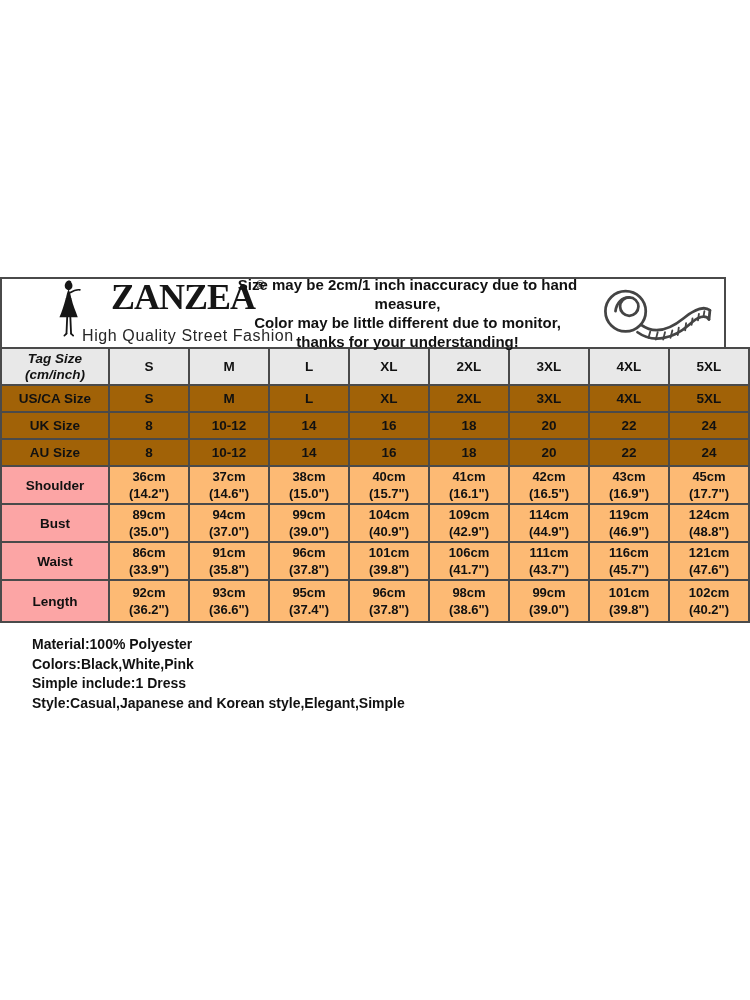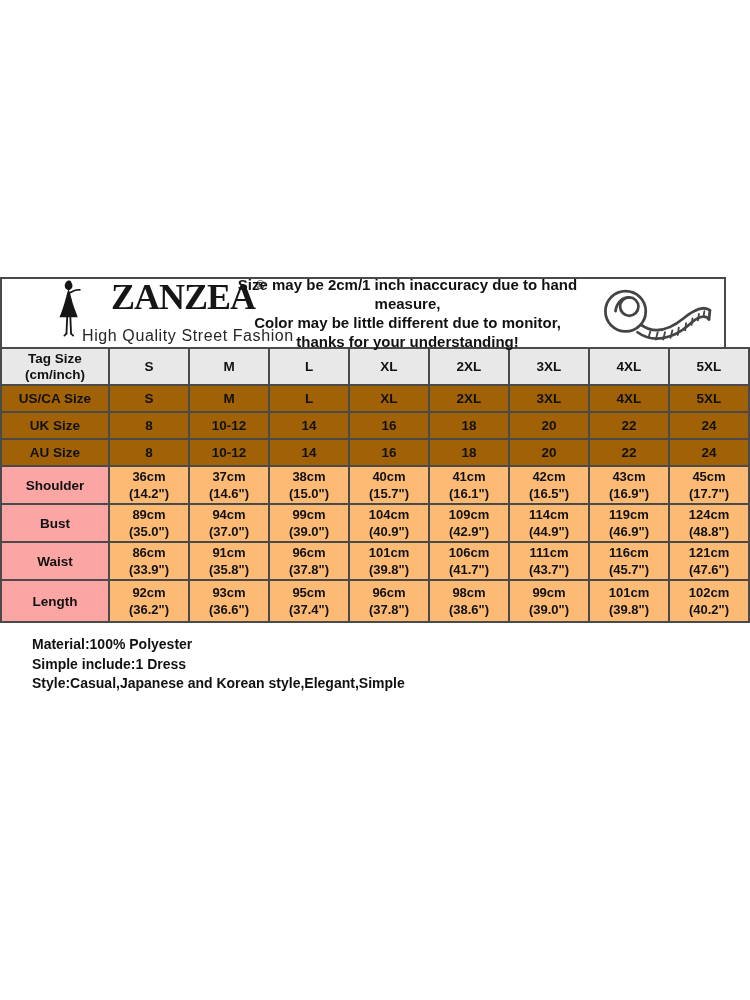--- a/index.html
+++ b/index.html
@@ -36,21 +36,21 @@
   table.size-table { width:750px; border-collapse:collapse; table-layout:fixed; }
   .size-table td {
     border:2px solid #4a4a4a; text-align:center; vertical-align:middle;
     font-weight:bold; font-size:13.5px; color:#111; padding:1px 2px;
   }
   .r-tag td { height:37px; background:#e8e8e8; }
   .r-sz td  { height:27px; background:#a16207; }
   .r-m td   { height:38px; background:#fdba74; }
   .r-len td { height:42px; }
   .r-m td.lab { background:#fca5a5; }
-  .ln { display:block; line-height:16px; }
+  .ln { display:block; line-height:16px;font-style:italic; }
   .mval span { display:block; font-size:13px; line-height:17px; }
 
   
   .details { margin-top:12px; padding-left:4px; }
   .details span { display:block; font-weight:bold; font-size:14px; line-height:19.5px; color:#111;margin-left:28px; }
 </style>
 </head>
 <body>
 
 <div class="page">
@@ -294,17 +294,18 @@
         <td class="mval">
             <span>102cm</span>
             <span>(40.2")</span>
           </td>
       </tr>
     </tbody>
   </table>
 
   <div class="details">
     <span>Material:100% Polyester</span>
+    <span>Colors:Black,White,Pink</span>
     <span>Simple include:1 Dress</span>
     <span>Style:Casual,Japanese and Korean style,Elegant,Simple</span>
   </div>
 
 </div>
 
 </body></html>

